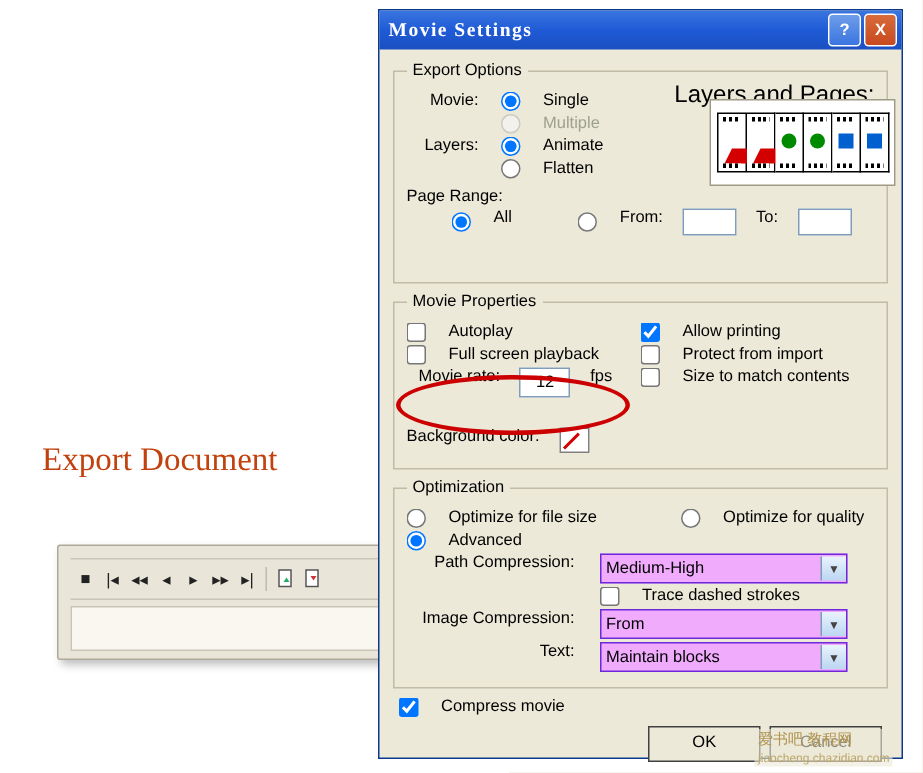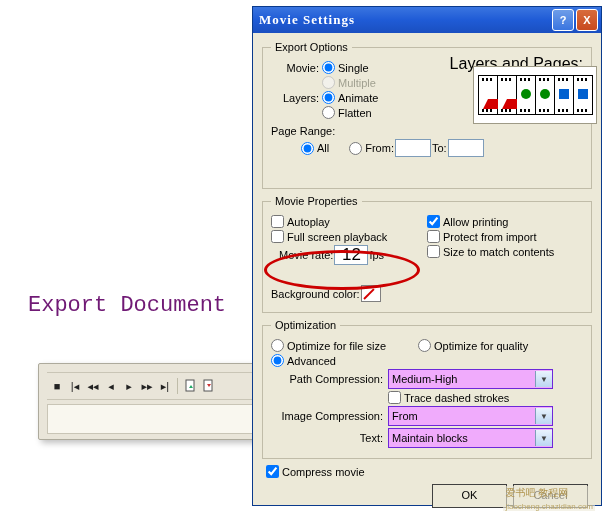--- a/index.html
+++ b/index.html
@@ -1,47 +1,47 @@
 <!DOCTYPE html>
 <html><head>
 <meta charset="utf-8">
 <style>
 body{margin:0;font-family:"Tahoma",sans-serif;font-size:11px;background:#fff;width:615px;height:515px;position:relative;overflow:hidden}
-.annotation{position:absolute;left:28px;top:293px;font-size:22px;font-family:Liberation Mono, monospace;color:#701a75}
+.annotation{position:absolute;left:28px;top:293px;font-size:22px;font-family:Liberation Serif, serif;color:#c2410c}
 .toolbar-shadow{position:absolute;left:38px;top:363px;width:235px;height:75px;background:#e9e5d9;border:1px solid #adaa9c;box-shadow:3px 3px 6px rgba(0,0,0,.25);border-radius:2px}
 .toolbar-inner{position:absolute;left:8px;top:8px;right:8px;height:26px;border-top:1px solid #c9c5b6;border-bottom:1px solid #c9c5b6;display:flex;align-items:center;gap:6px;padding:0 4px}
 .tb-btn{width:12px;height:12px;display:flex;align-items:center;justify-content:center;color:#222}
 .tb-sep{border-left:1px solid #bfbca9;height:16px}
 .toolbar-bottom{position:absolute;left:8px;top:40px;right:8px;height:28px;border:1px solid #c9c5b6;background:#f9f7ef}
 .dialog{position:absolute;left:252px;top:6px;width:348px;height:498px;border:1px solid #0a3a8c;background:#ece9d8;font-size:11px}
 .titlebar{height:26px;background:linear-gradient(#3a75e0,#1f5bd6 50%,#1a4fc0);display:flex;align-items:center;justify-content:space-between;padding:0 3px 0 6px}
 .titlebar-title{color:#fff;font-weight:bold;font-family:"MS Sans Serif","Tahoma";font-size:13px;letter-spacing:1px}
 .titlebar-btns{display:flex;gap:2px}
 .tbx{width:20px;height:20px;background:linear-gradient(#d86b3b,#c84a1f);border:1px solid #fff;border-radius:3px;display:flex;align-items:center;justify-content:center;color:#fff;font-weight:bold}
 .tbh{width:20px;height:20px;background:linear-gradient(#6e9de8,#3a75e0);border:1px solid #fff;border-radius:3px;display:flex;align-items:center;justify-content:center;color:#fff;font-weight:bold}
 .body{padding:8px 9px 8px 9px}
 fieldset{border:1px solid #c0bca8;margin:0 0 6px 0;padding:6px 8px 8px 8px}
 legend{padding:0 4px;color:#000}
-.row{display:flex;align-items:center;gap:1px;margin:2px 0}
+.row{display:flex;gap:13px;margin:2px 0}
 .lbl{min-width:48px;text-align:right;padding-right:2px}
 input[type=radio],input[type=checkbox]{margin:0 2px 0 0;vertical-align:middle}
 .disabled{color:#a0a090}
 .preview{width:122px;height:56px;border:1px solid #9e9a86;background:#fff;position:absolute;right:18px;top:66px;display:flex;align-items:center;justify-content:center}
 .film{display:flex;gap:0}
 .frame{width:18px;height:38px;border:1px solid #000;border-left:none;position:relative;background:#fff}
 .frame:first-child{border-left:1px solid #000}
 .frame::before,.frame::after{content:"";position:absolute;left:3px;right:3px;height:3px;background:repeating-linear-gradient(90deg,#000 0 2px,#fff 2px 4px)}
 .frame::before{top:2px}
 .frame::after{bottom:2px}
 .frame .sh{position:absolute;left:4px;top:13px;width:10px;height:10px}
 .tri{width:0;height:0;border-left:5px solid transparent;border-right:5px solid transparent;border-bottom:10px solid #d40000}
 .circ{width:10px;height:10px;border-radius:50%;background:#008a00}
 .sq{width:9px;height:9px;background:#0060d0}
 .proplabels{display:inline-block;width:64px;text-align:right;padding-right:4px}
-.num-input{width:28px;height:16px;border:1px solid #7f9db9;background:#fff;text-align:center;font-size:17px}
+.num-input{width:28px;height:16px;border:1px solid #7f9db9;background:#fff;text-align:center;font-size:11px}
 .sm-input{width:30px;height:14px;border:1px solid #7f9db9;background:#fff}
 .select{height:18px;width:160px;border:1px solid #6d28d9;background:#f0abfc;display:inline-flex;align-items:center;justify-content:space-between;padding:0 0 0 3px}
 .select .arrow{width:16px;height:16px;background:linear-gradient(#e9f3fd,#bcd6f2);border-left:1px solid #7f9db9;display:flex;align-items:center;justify-content:center;font-size:8px;color:#444;margin-left:auto}
 .colorbox{width:18px;height:15px;border:1px solid #808080;background:#fff;position:relative}
 .colorbox::after{content:"";position:absolute;left:2px;top:12px;right:2px;height:0;border-top:2px solid #d40000;transform:rotate(-45deg);transform-origin:left}
 .buttons{display:flex;justify-content:flex-end;gap:6px;margin:6px 4px 0 0}
 .btn{width:73px;height:22px;border:1px solid #404040;background:#ece9d8;text-align:center;line-height:20px;font-size:11px}
 .ellipse{position:absolute;border:3px solid #c00;border-radius:50%;pointer-events:none}
 .e1{left:264px;top:250px;width:150px;height:34px}
 .watermark{position:absolute;right:20px;bottom:4px;font-size:10px;color:#b0944e;background:rgba(236,233,216,.6);padding:0 2px}

